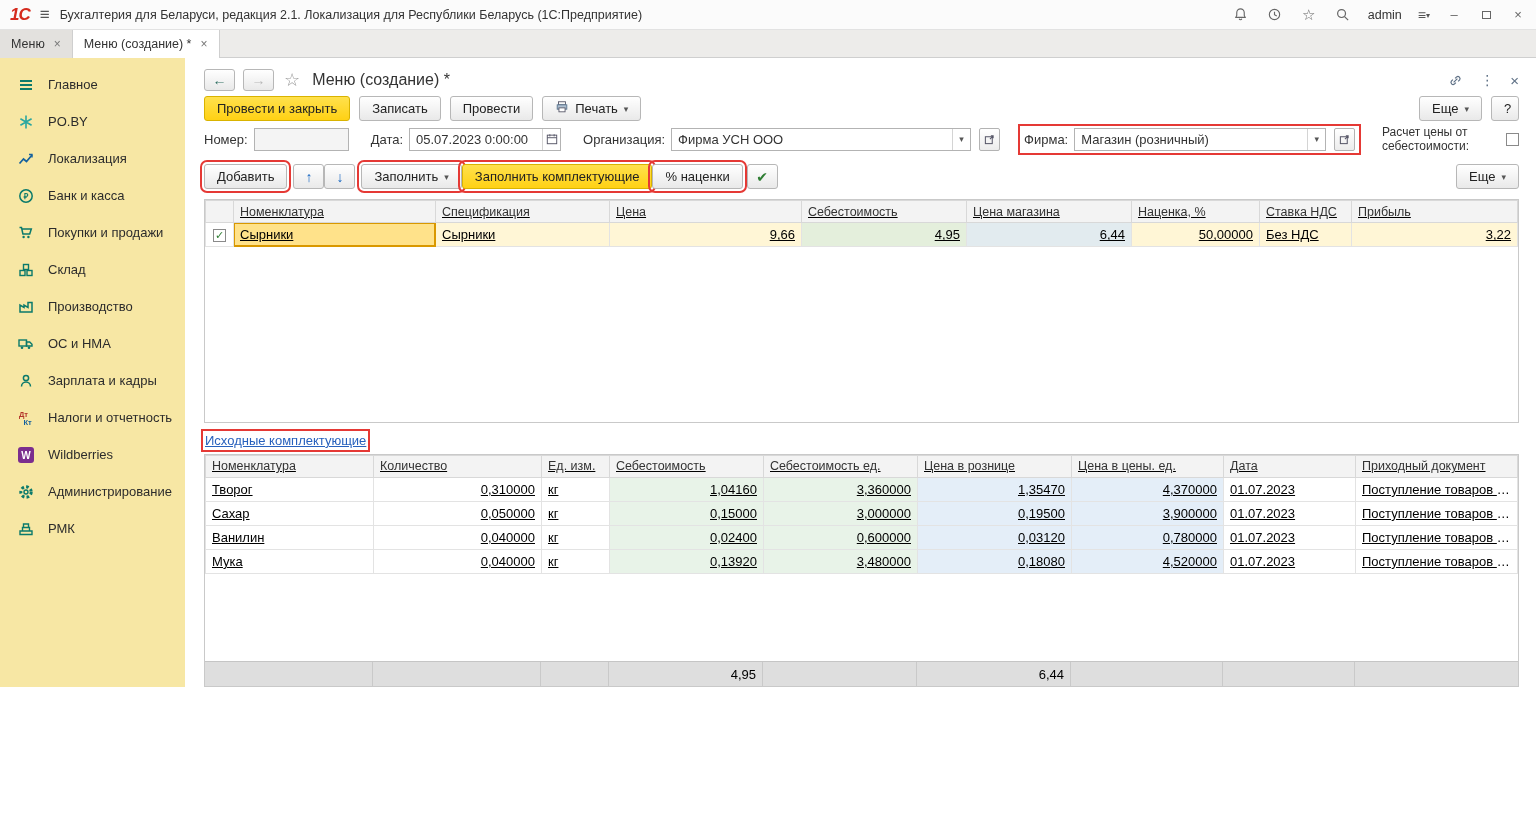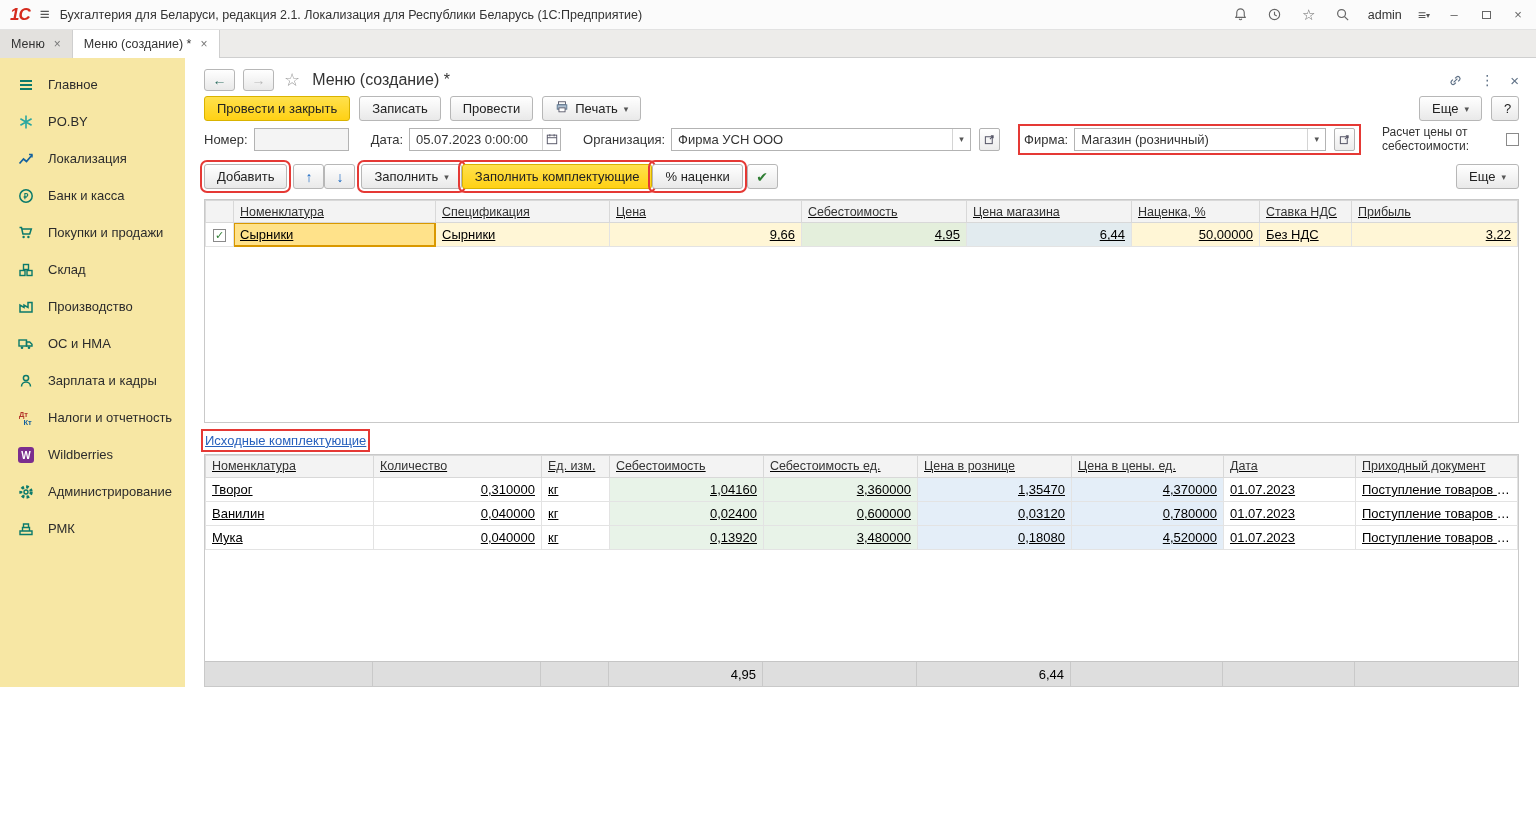--- a/index.html
+++ b/index.html
@@ -459,20 +459,31 @@
           <td class="num">0,310000</td>
           <td>кг</td>
           <td class="num tint-green">1,04160</td>
           <td class="num tint-green">3,360000</td>
           <td class="num tint-blue">1,35470</td>
           <td class="num tint-blue">4,370000</td>
           <td>01.07.2023</td>
           <td>Поступление товаров и...</td>
         </tr>
         <tr>
+          <td>Сахар</td>
+          <td class="num">0,050000</td>
+          <td>кг</td>
+          <td class="num tint-green">0,15000</td>
+          <td class="num tint-green">3,000000</td>
+          <td class="num tint-blue">0,19500</td>
+          <td class="num tint-blue">3,900000</td>
+          <td>01.07.2023</td>
+          <td>Поступление товаров и...</td>
+        </tr>
+        <tr>
           <td>Ванилин</td>
           <td class="num">0,040000</td>
           <td>кг</td>
           <td class="num tint-green">0,02400</td>
           <td class="num tint-green">0,600000</td>
           <td class="num tint-blue">0,03120</td>
           <td class="num tint-blue">0,780000</td>
           <td>01.07.2023</td>
           <td>Поступление товаров и...</td>
         </tr>

